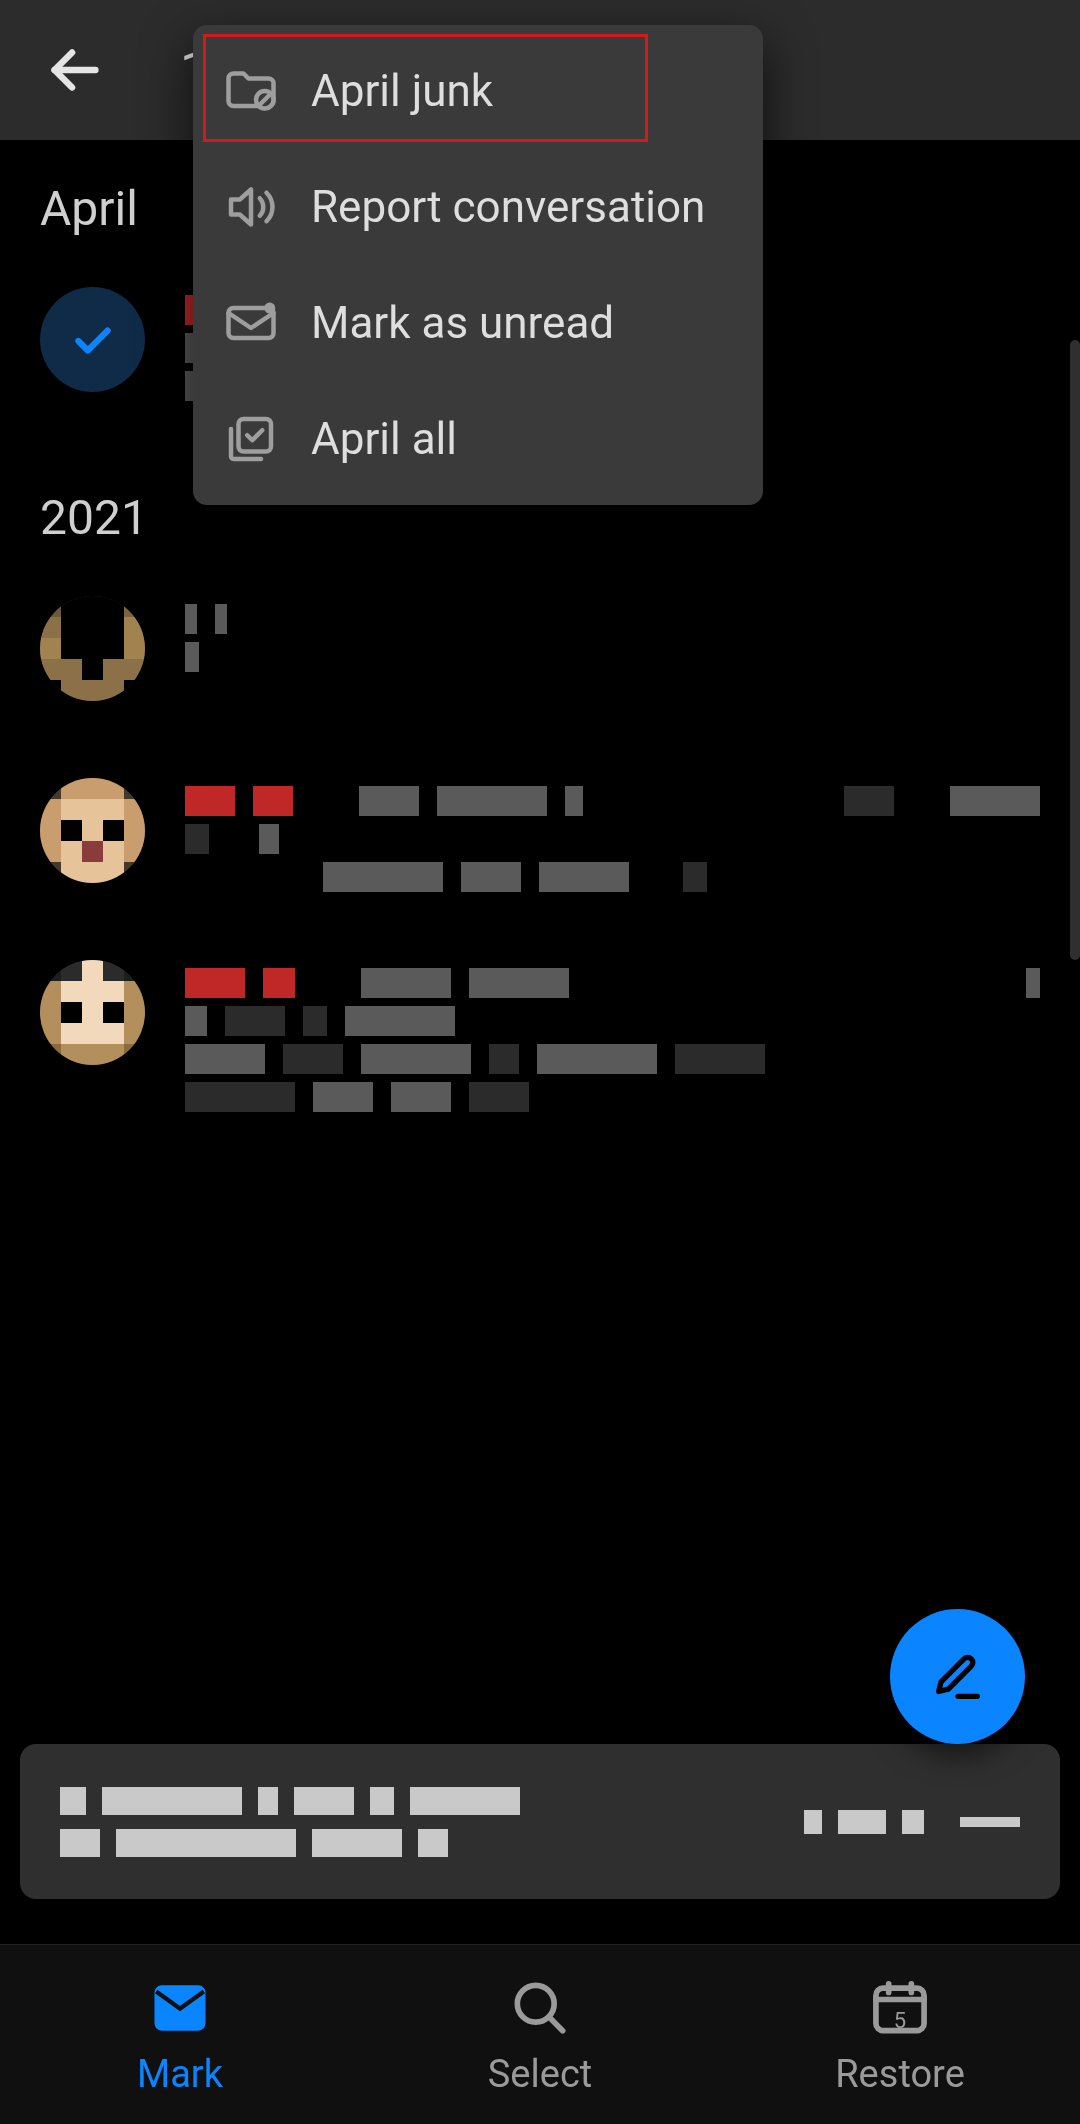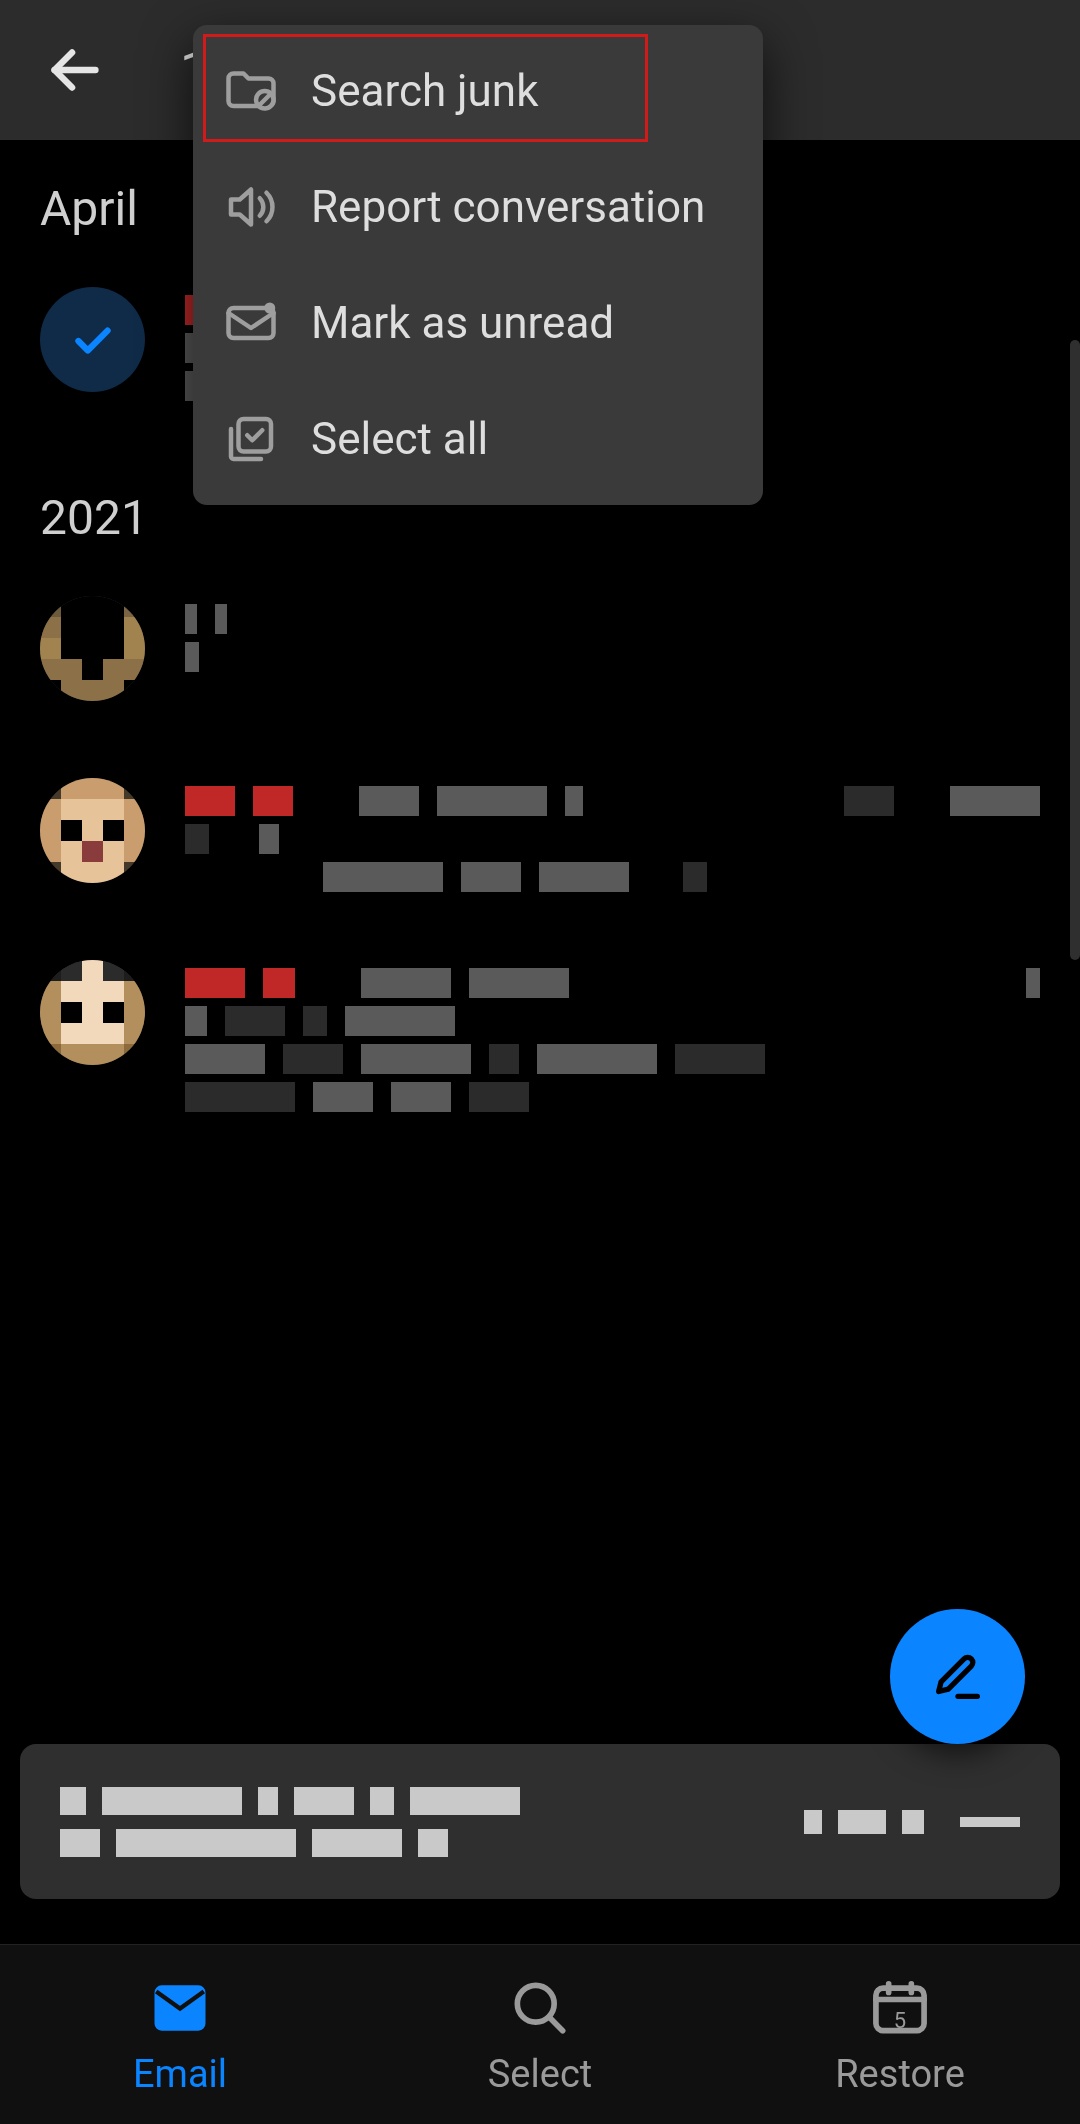--- a/index.html
+++ b/index.html
@@ -254,21 +254,21 @@
 
 <div class="popup">
   <div class="item">
     <span class="mico">
       <svg viewBox="0 0 24 24" fill="none" stroke="#9e9e9e" stroke-width="1.8" stroke-linecap="round" stroke-linejoin="round">
           <path d="M3 7a2 2 0 0 1 2-2h4l2 2h8a2 2 0 0 1 2 2v7a2 2 0 0 1-2 2H5a2 2 0 0 1-2-2V7z"></path>
           <circle cx="17.5" cy="15.5" r="3.5" fill="#3a3a3a"></circle>
           <path d="M15.3 17.7l4.4-4.4"></path>
         </svg>
     </span>
-    <span>Search junk</span>
+    <span>April junk</span>
   </div>
   <div class="item">
     <span class="mico">
       <svg viewBox="0 0 24 24" fill="none" stroke="#9e9e9e" stroke-width="1.8" stroke-linecap="round" stroke-linejoin="round">
           <path d="M4 9h3.5L12 5v14l-4.5-4H4z"></path>
           <path d="M15.5 8.5a5 5 0 0 1 0 7"></path>
           <path d="M18.2 6.3a8 8 0 0 1 0 11.4"></path>
         </svg>
     </span>
     <span>Report conversation</span>
@@ -284,21 +284,21 @@
     <span>Mark as unread</span>
   </div>
   <div class="item">
     <span class="mico">
       <svg viewBox="0 0 24 24" fill="none" stroke="#9e9e9e" stroke-width="1.8" stroke-linecap="round" stroke-linejoin="round">
           <rect x="7" y="4" width="13" height="13" rx="2"></rect>
           <path d="M4 8v11a1 1 0 0 0 1 1h11"></path>
           <path d="M10.5 10.5l2 2 4-4"></path>
         </svg>
     </span>
-    <span>Select all</span>
+    <span>April all</span>
   </div>
 </div>
 <div class="highlight-box"></div>
 
 <div class="fab">
   <svg viewBox="0 0 24 24" fill="none" stroke="#000" stroke-width="2.2" stroke-linecap="round" stroke-linejoin="round">
       <path d="M12 20h8"></path>
       <path d="M14.5 4.5a2.1 2.1 0 0 1 3 3L8 17l-4 1 1-4 9.5-9.5z"></path>
     </svg>
 </div>
@@ -329,21 +329,21 @@
 </div>
 
 <div class="bottomnav">
   <div class="navitem active">
     <span class="nico">
       <svg viewBox="0 0 24 24" fill="#0a84ff">
           <path d="M3 6.5A2.5 2.5 0 0 1 5.5 4h13A2.5 2.5 0 0 1 21 6.5v11A2.5 2.5 0 0 1 18.5 20h-13A2.5 2.5 0 0 1 3 17.5v-11z"></path>
           <path d="M3.6 6.2l8.4 6 8.4-6" fill="none" stroke="#101010" stroke-width="1.5"></path>
         </svg>
     </span>
-    <span>Email</span>
+    <span>Mark</span>
   </div>
   <div class="navitem">
     <span class="nico">
       <svg viewBox="0 0 24 24" fill="none" stroke="#9a9a9a" stroke-width="2" stroke-linecap="round">
           <circle cx="10.5" cy="10.5" r="6.5"></circle>
           <path d="M20 20l-4.8-4.8"></path>
         </svg>
     </span>
     <span>Select</span>
   </div>

